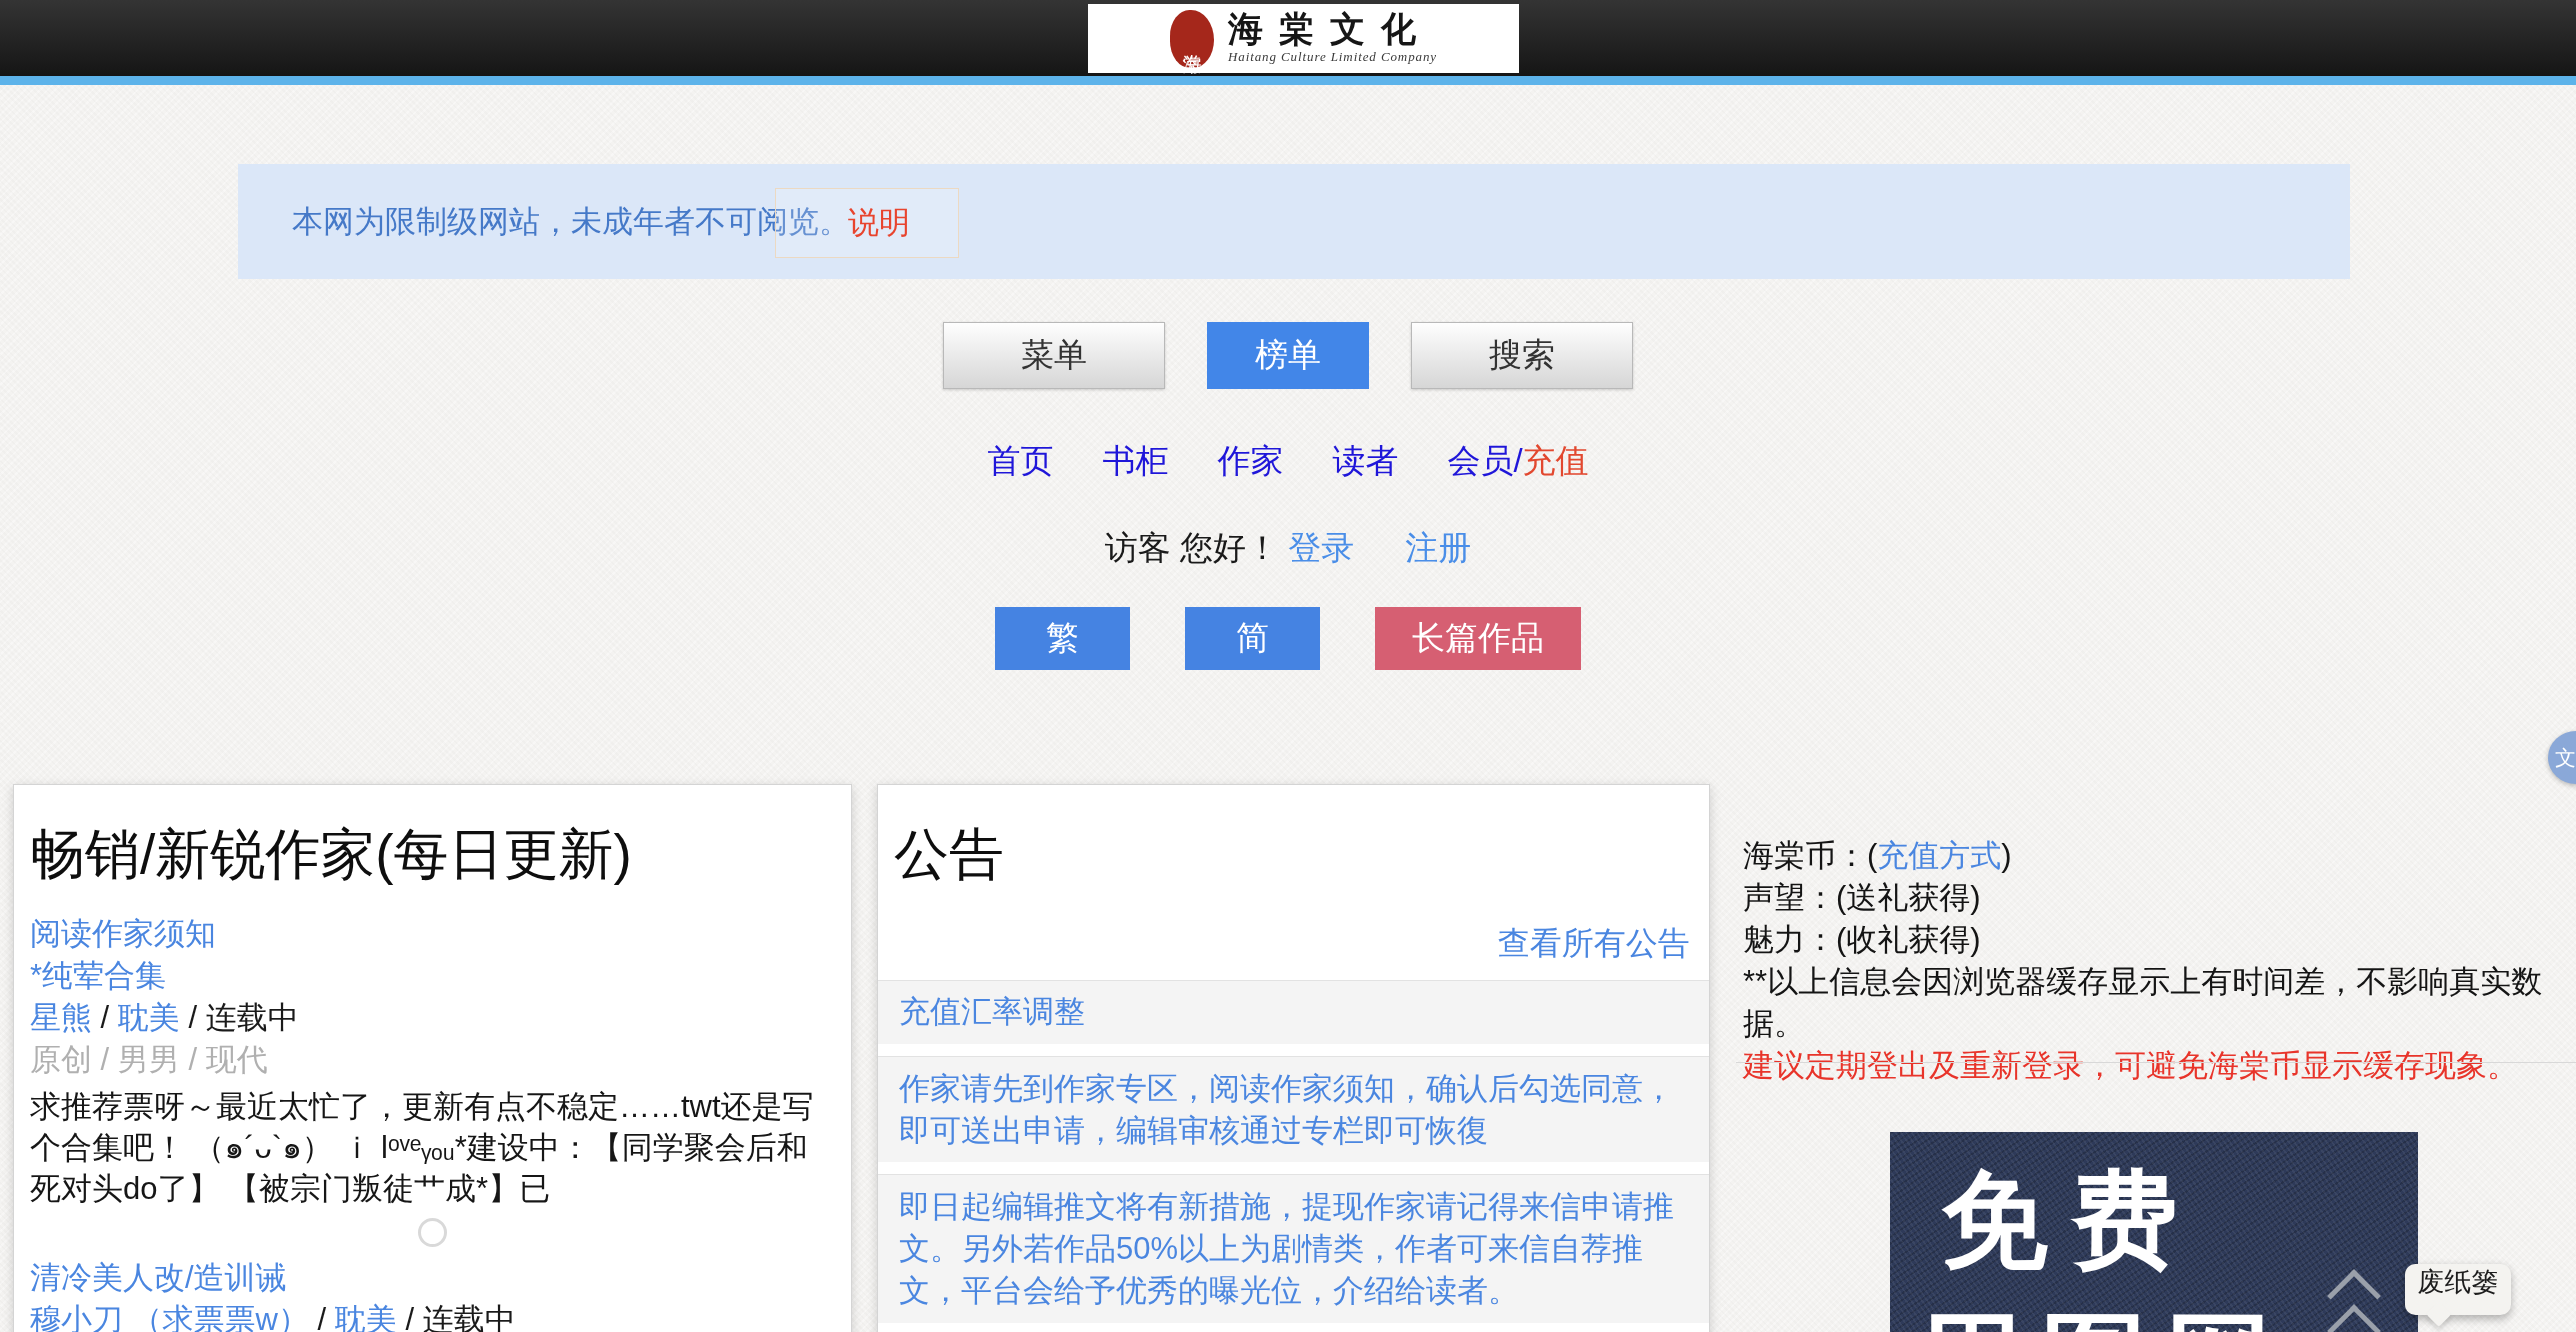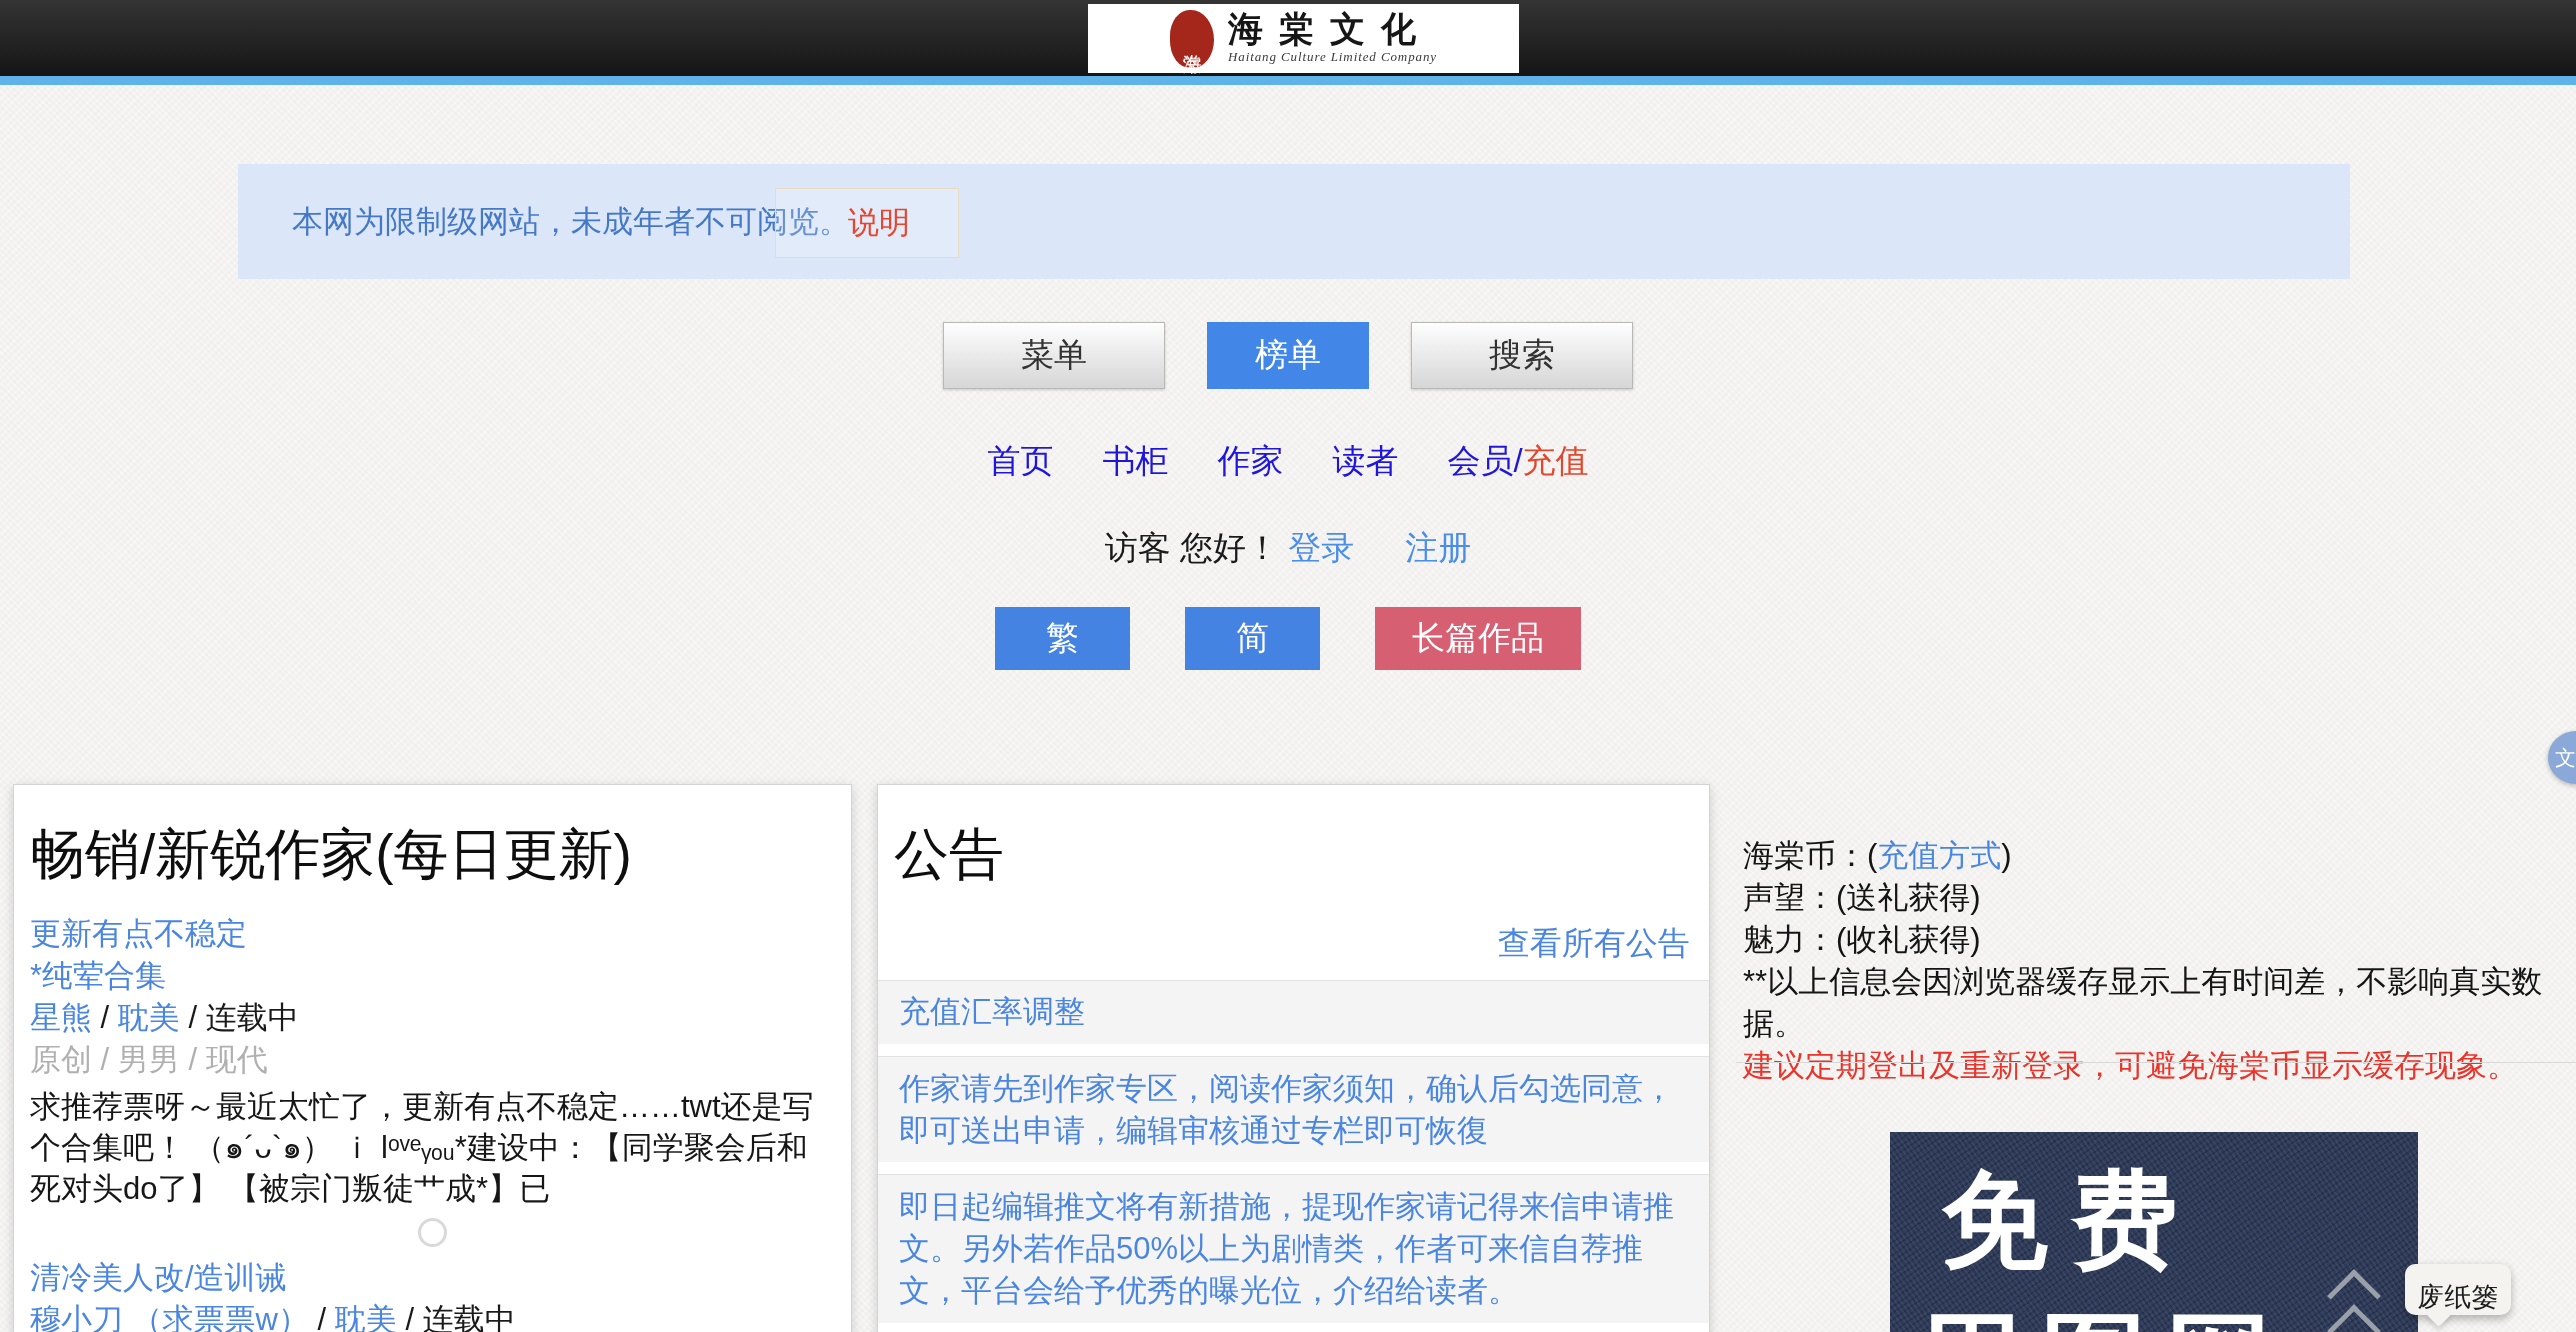--- a/index.html
+++ b/index.html
@@ -83,21 +83,21 @@
   .ad-line1{color:#fff;font-size:107px;font-weight:bold;letter-spacing:23px;margin:30px 0 0 51px;line-height:1.1;}
   .ad-line2{color:#fff;font-size:107px;font-weight:bold;letter-spacing:17.6px;margin:24.6px 0 0 26px;line-height:1.1;}
   
   .scroll-top{position:absolute;left:2328px;top:1273px;width:53px;height:70px;cursor:pointer;}
   .chev{position:absolute;left:7px;width:33px;height:33px;border:solid #9aa0aa;
     border-width:5.3px 5.3px 0 0;transform:rotate(-45deg);}
   .chev.c1{top:3.5px;} .chev.c2{top:39px;}
   
   .trash-bubble{position:absolute;left:2405px;top:1264px;width:106px;height:51px;
     background:#f4f3f0;border-radius:10.6px;box-shadow:0 3.5px 8.8px rgba(0,0,0,0.28);
-    display:flex;align-items:flex-end;justify-content:center;font-size:27px;color:#1d1d1d;cursor:pointer;}
+    display:flex;align-items:flex-start;justify-content:center;font-size:27px;color:#1d1d1d;cursor:pointer;}
   .trash-bubble::after{content:"";position:absolute;left:24.6px;bottom:-8px;width:17.6px;height:17.6px;
     background:#f4f3f0;transform:rotate(45deg);border-radius:2.6px;box-shadow:3.5px 3.5px 5.3px rgba(0,0,0,0.12);}
   
   .float-translate{position:absolute;left:2548px;top:731px;width:56px;height:53px;border-radius:50%;
     background:#8aa8d8;box-shadow:0 1.8px 5.3px rgba(0,0,0,0.25);display:flex;align-items:center;
     padding-left:7px;color:#fff;font-size:21px;cursor:pointer;box-sizing:border-box;}
 </style>
 </head>
 <body>
 
@@ -139,21 +139,21 @@
 
 <div class="lang-row">
   <div class="btn btn-blue">繁</div>
   <div class="btn btn-blue">简</div>
   <div class="btn btn-rose">长篇作品</div>
 </div>
 
 <div class="panel left-panel">
   <div class="panel-title">畅销/新锐作家(每日更新)</div>
   <div class="lp-content">
-    <div class="lp-line"><a class="blue">更新有点不稳定</a></div>
+    <div class="lp-line"><a class="blue">阅读作家须知</a></div>
     <div class="lp-line"><a class="blue">*纯荤合集</a></div>
     <div class="lp-line">
       <a class="blue">星熊</a><span> / </span><a class="blue">耽美</a><span> / </span><span>连载中</span>
     </div>
     <div class="lp-line gray">原创 / 男男 / 现代</div>
     <div class="desc">求推荐票呀～最近太忙了，更新有点不稳定……twt还是写个合集吧！ （๑´ᴗ`๑） ｉ lᵒᵛᵉᵧₒᵤ*建设中：【同学聚会后和死对头do了】 【被宗门叛徒艹成*】已</div>
     <div class="ring"></div>
     <div class="lp-line"><a class="blue">清冷美人改/造训诫</a></div>
     <div class="lp-line">
       <a class="blue">穆小刀 （求票票w）</a><span> / </span><a class="blue">耽美</a><span> / </span><span>连载中</span>

